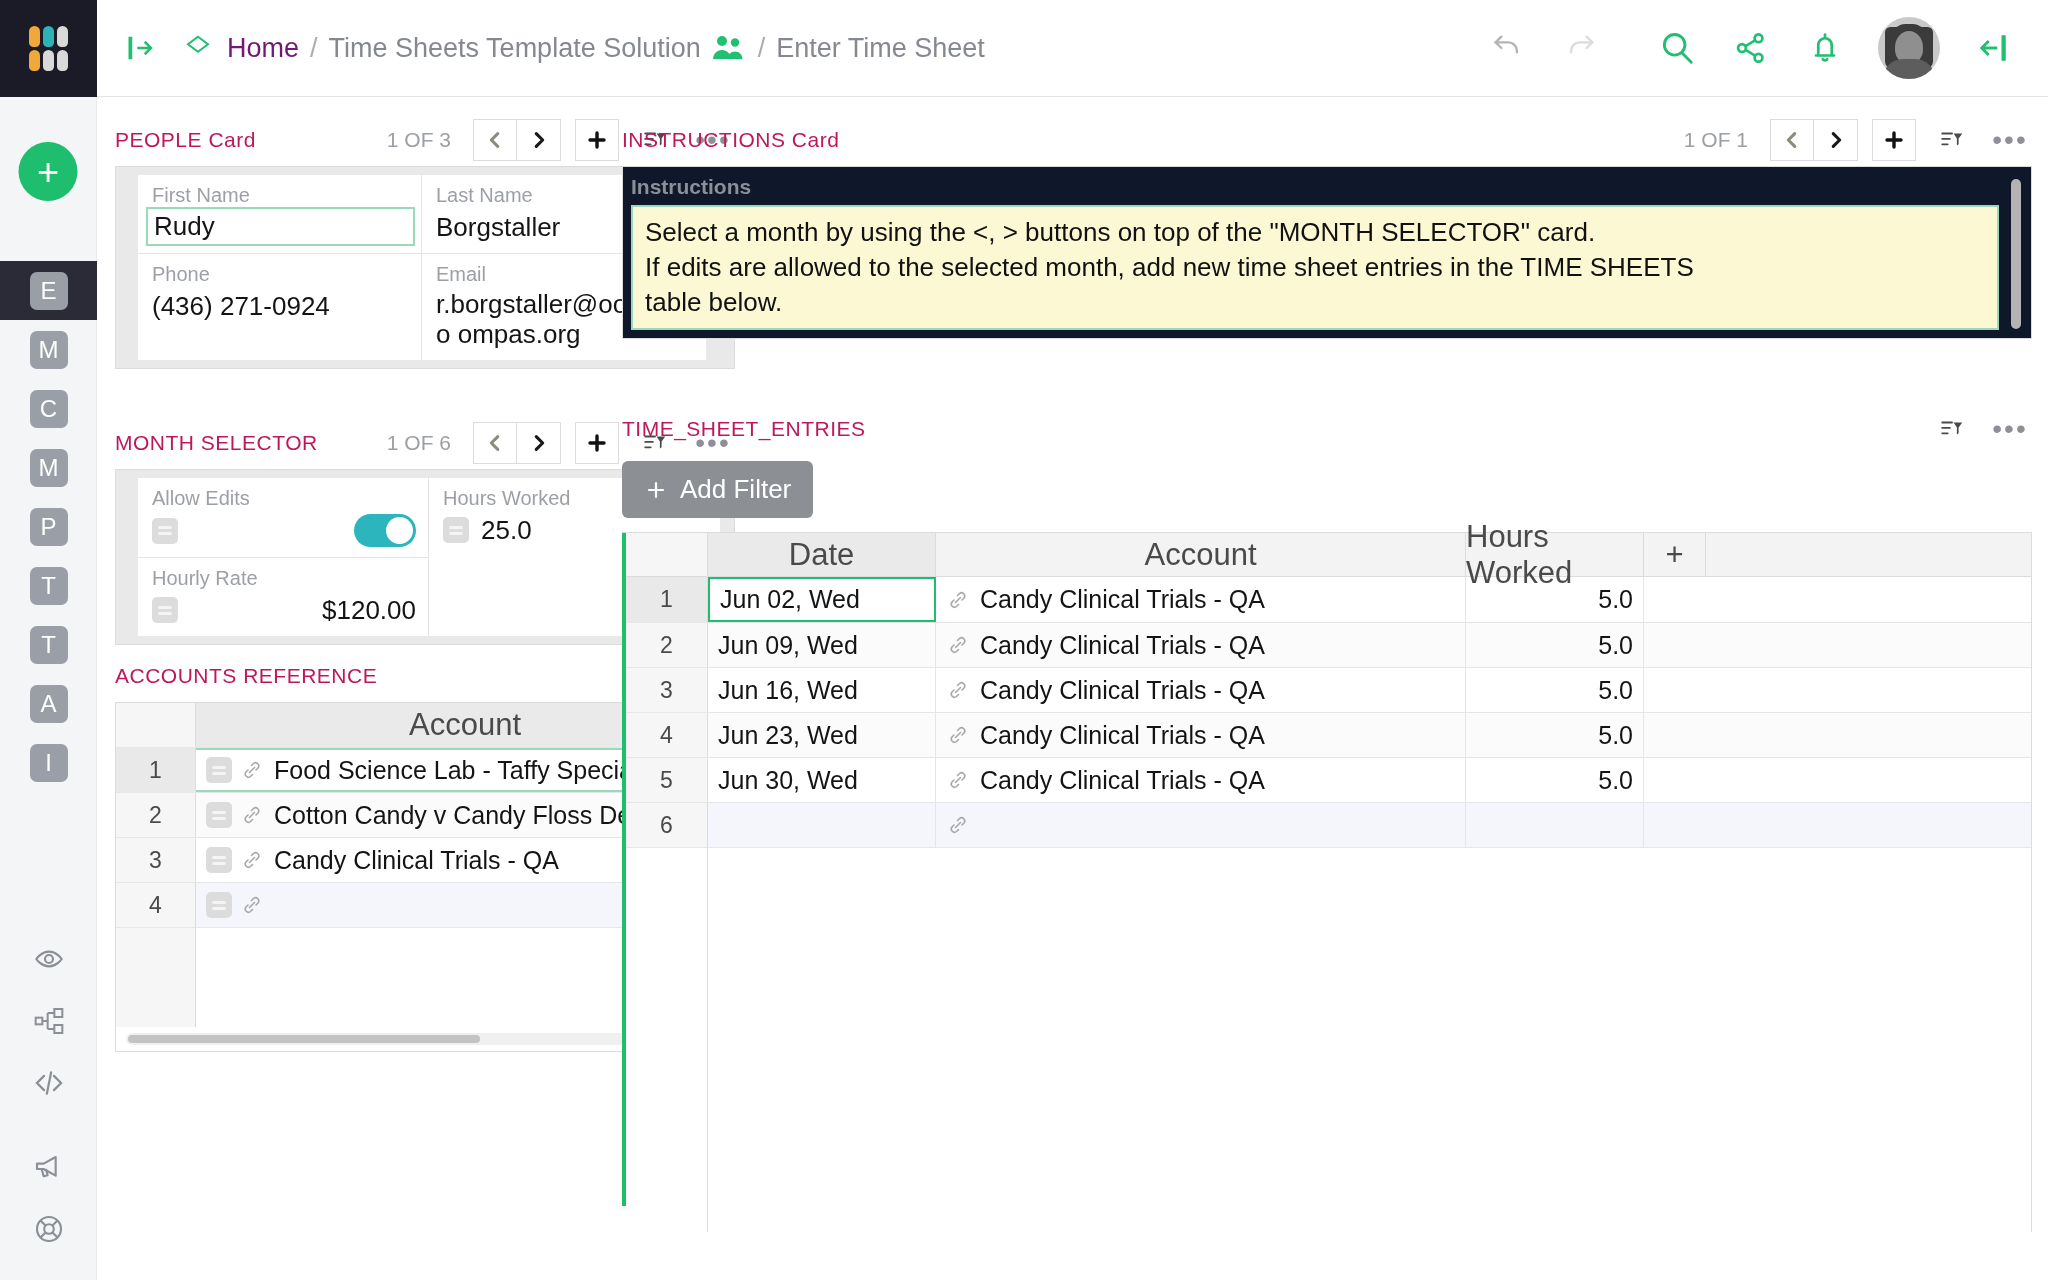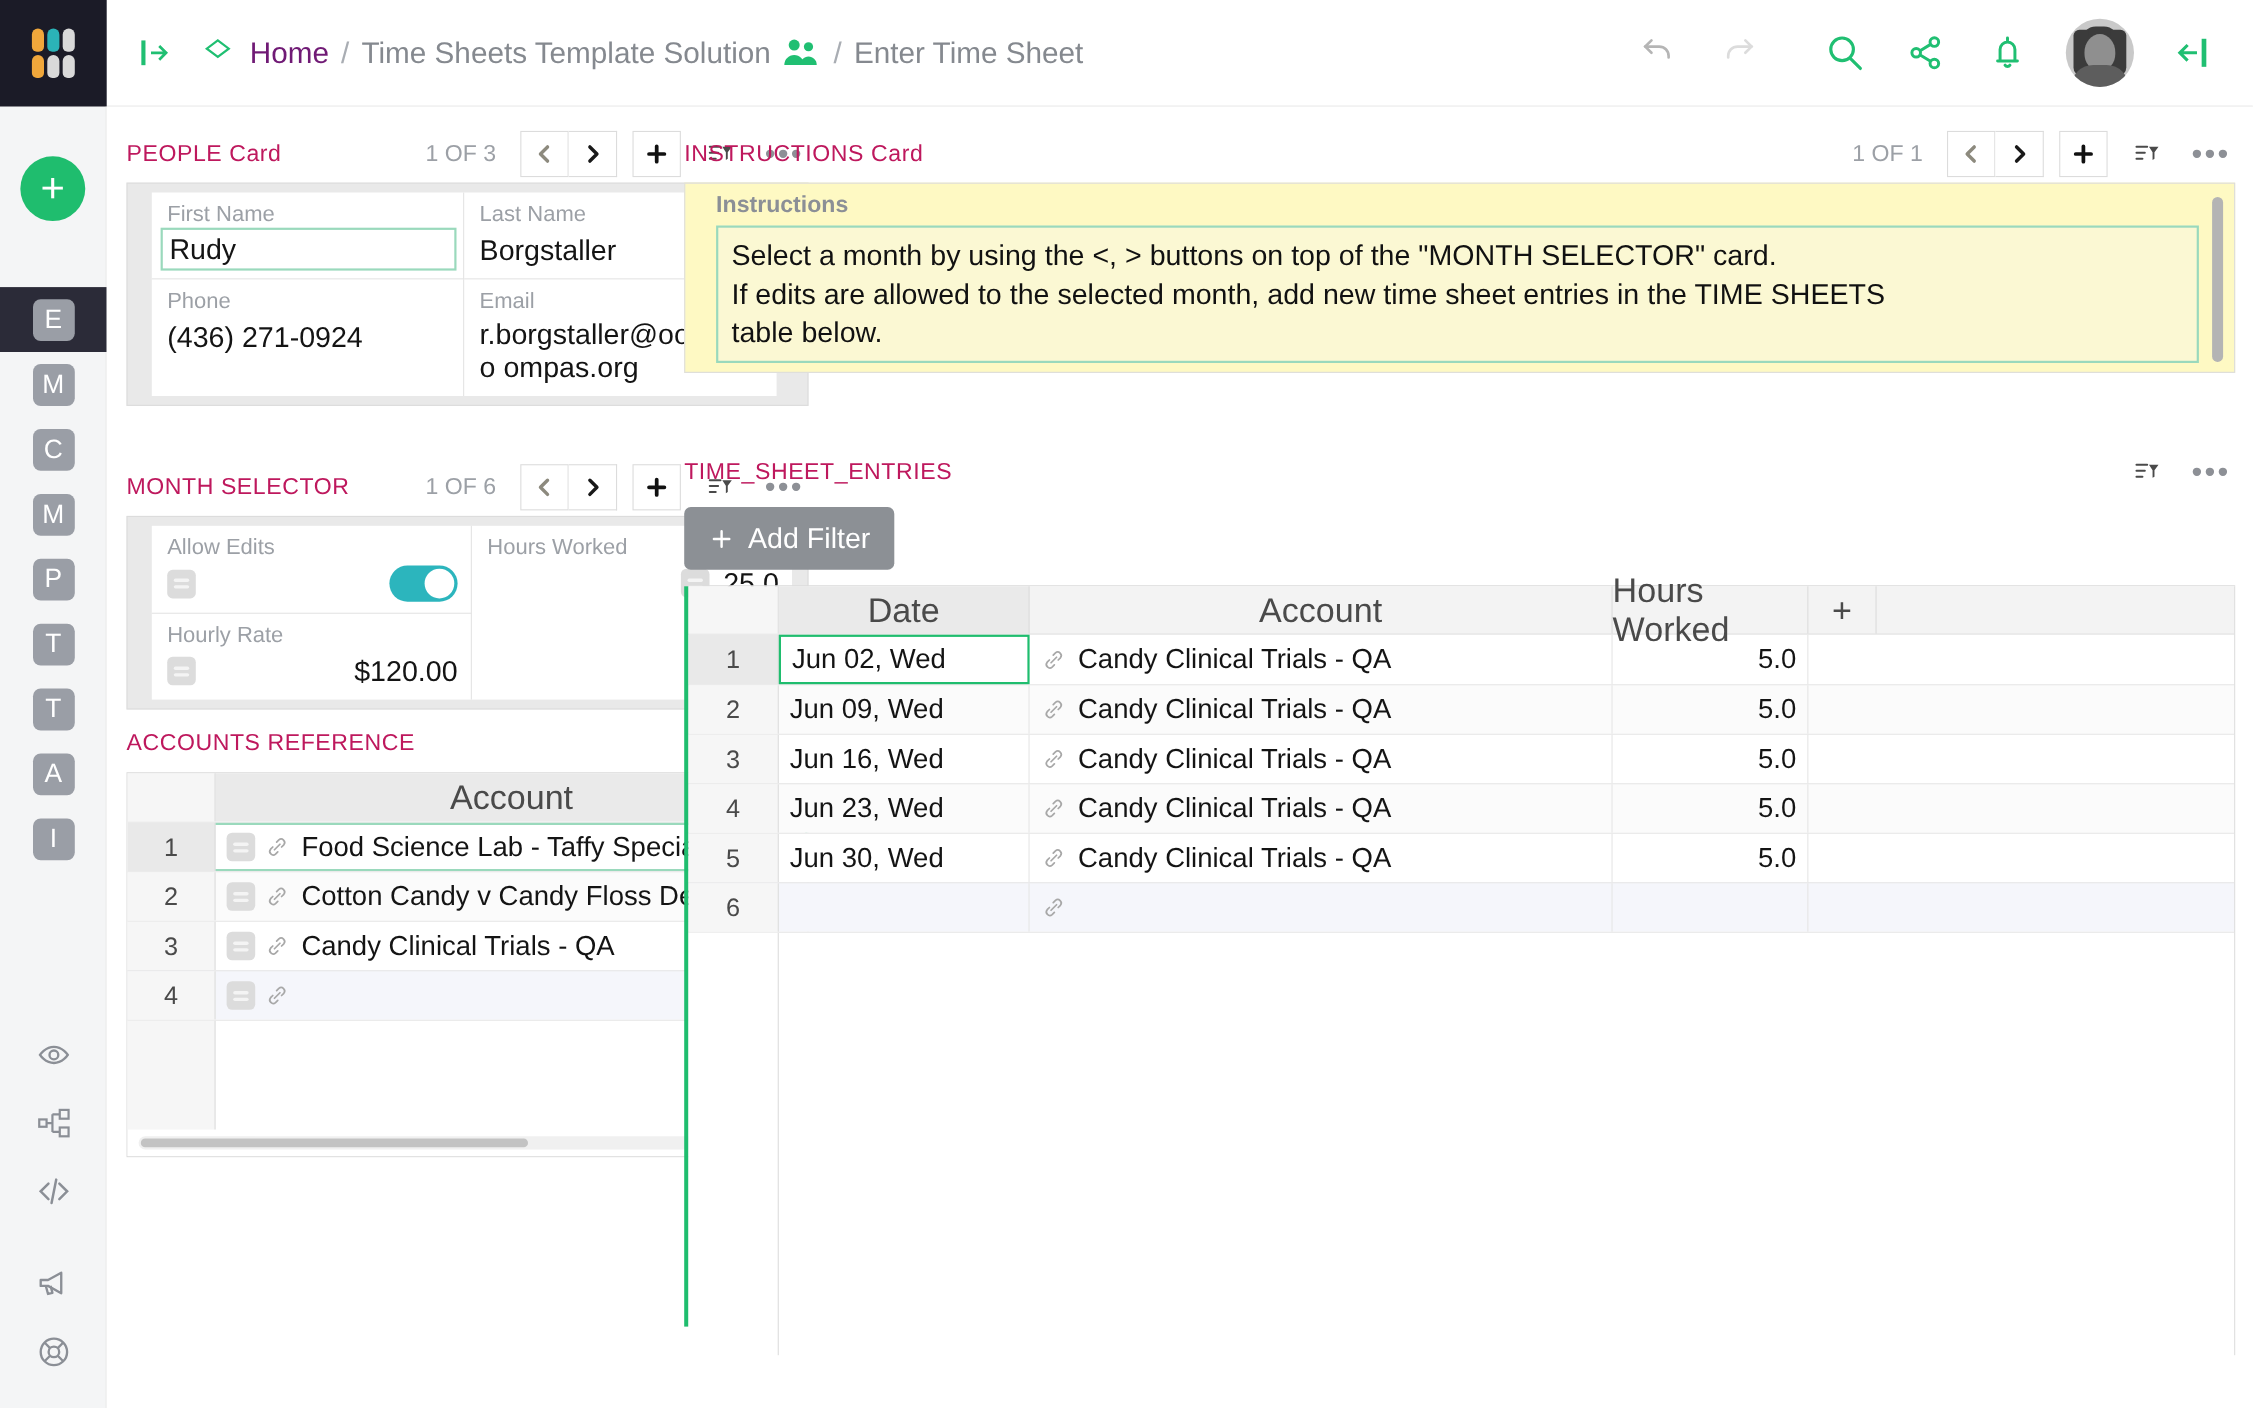--- a/index.html
+++ b/index.html
@@ -143,21 +143,21 @@
   
   .grid { border: 1px solid #dcdcdc; background:#fff; }
   .grid-head { display:flex; background:#eaeaea; height:44px; align-items:stretch; }
   .grid-head .gh { display:flex; align-items:center; justify-content:center; font-size:31px; color:#4a4a4a; border-right:1px solid #dcdcdc;}
   .grow { display:flex; height:45px; border-top:1px solid #e6e6e6; }
   .gnum { flex: 0 0 80px; display:flex; align-items:center; justify-content:center; font-size:23px; color:#4a4a4a; background:#f6f6f6; border-right:1px solid #dcdcdc;}
   .gcell { display:flex; align-items:center; font-size:25px; color:#141414; padding: 0 10px; border-right:1px solid #e6e6e6; overflow:hidden; white-space:nowrap;}
   .clipicon { color:#a8a8a8; margin-right: 10px; flex:0 0 auto; display:flex; }
 
   
-  .instr-wrap { background:#fef9c3; border:1px solid #dcdcdc; display:flex; padding: 8px 8px 8px 28px;}
+  .instr-wrap { background:#0f172a; border:1px solid #dcdcdc; display:flex; padding: 8px 8px 8px 8px;}
   .instr-inner { flex: 1; }
   .instr-label { font-size: 21px; color:#8b8f96; font-weight:700; margin-bottom: 6px;}
   .instr-body {
     background:#fbf8d3; border:2px solid #9ad9bc; padding: 8px 12px;
     font-size: 26px; line-height: 1.35; color:#111;
   }
 
   .addfilter {
     background:#8c9095; color:#fff; border:none; border-radius:6px;
     font-size: 26px; padding: 13px 22px; cursor:pointer;
@@ -429,21 +429,21 @@
                 <i></i>
                 <i></i>
               </span>
             <span class="toggle">
                 <span class="knob"></span>
               </span>
           </div>
         </div>
         <div class="fcell" style="border-bottom:none">
           <div class="flabel">Hours Worked</div>
-          <div class="fval" style="justify-content:flex-end">
+          <div class="fval" style="justify-content:flex-start">
             <span class="minichip">
                 <i></i>
                 <i></i>
               </span>
             <span>25.0</span>
           </div>
         </div>
         <div class="fcell" style="border-bottom:none">
           <div class="flabel">Hourly Rate</div>
           <div class="fval" style="justify-content:space-between">

